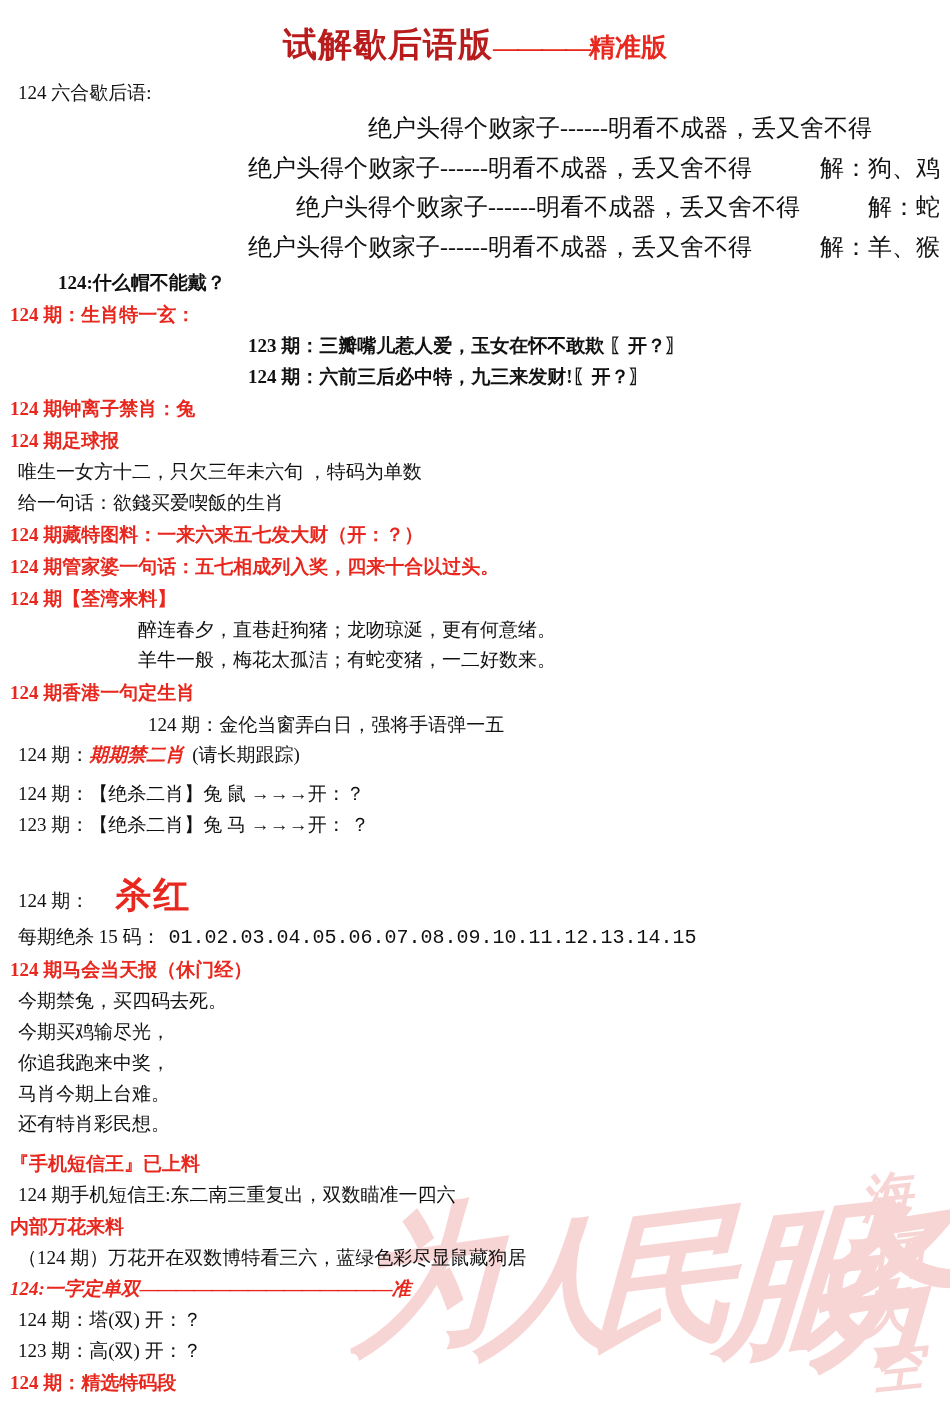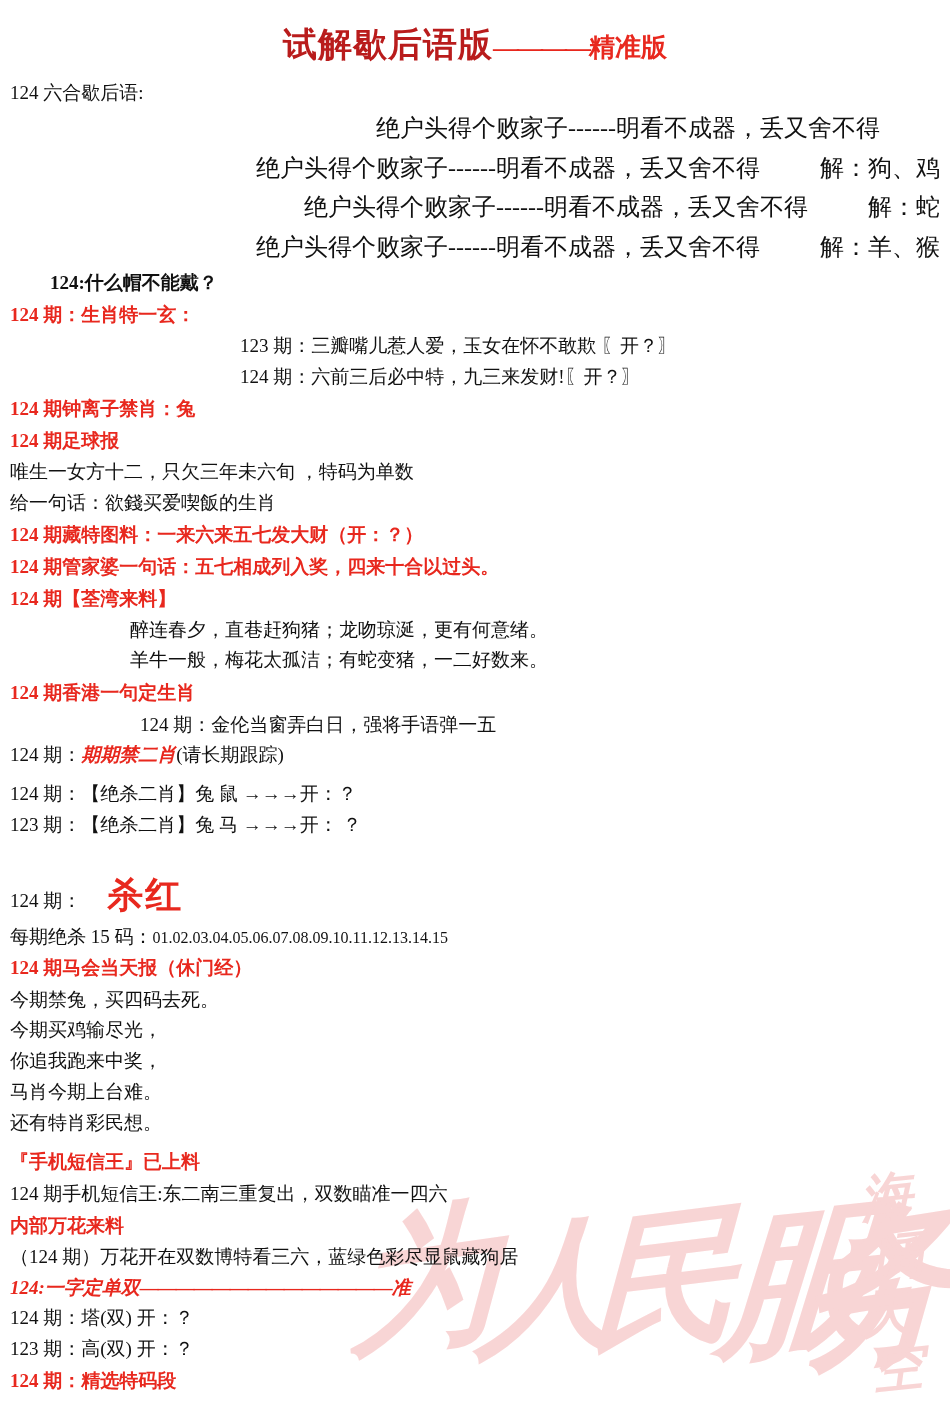--- a/index.html
+++ b/index.html
@@ -73,61 +73,61 @@
     font-size: 26px;
     font-weight: bold;
   }
 
   .line {
     font-size: 19px;
     line-height: 1.62;
     white-space: nowrap;
   }
   .red { color: #e8281e; font-style: italic; }
-  .black { color: #111111; }
+  .black { color: #111111; margin-left: 8px; }
   .bold { font-weight: bold; }
 
   .head-red {
     color: #e8281e;
     font-weight: bold;
     font-size: 19px;
     line-height: 1.7;
   }
 
   .riddle-row {
     font-size: 24px;
     line-height: 1.66;
     white-space: nowrap;
     text-align: right;
   }
   .riddle-ans {
     display: inline-block;
     padding-left: 60px;
   }
   .indent1 { padding-left: 40px; }
-  .indent3 { padding-left: 230px; }
+  .indent3 { padding-left: 230px; font-weight: bold; }
   .indent4 { padding-left: 120px; font-family: Liberation Mono, monospace; }
   .indent5 { padding-left: 130px; }
 
   .killred {
     color: #e8281e;
     font-weight: bold;
     font-size: 36px;
     font-family: "Liberation Serif", "DejaVu Serif", serif;
     letter-spacing: 2px;
   }
   .killred-row {
     padding-top: 14px;
     padding-bottom: 2px;
     white-space: nowrap;
     font-size: 19px;
   }
   .nums {
-    font-family: Liberation Serif, serif;
-    font-size: 16px;
+    font-family: Liberation Mono, monospace;
+    font-size: 20px;
     letter-spacing: 0px;
   }
   .dashline {
     letter-spacing: -1px;
   }
   .spacer-sm { height: 8px; }
   .spacer-md { height: 16px; }
   .gap-line { display:inline-block; width: 26px; }
 </style>
 </head>

